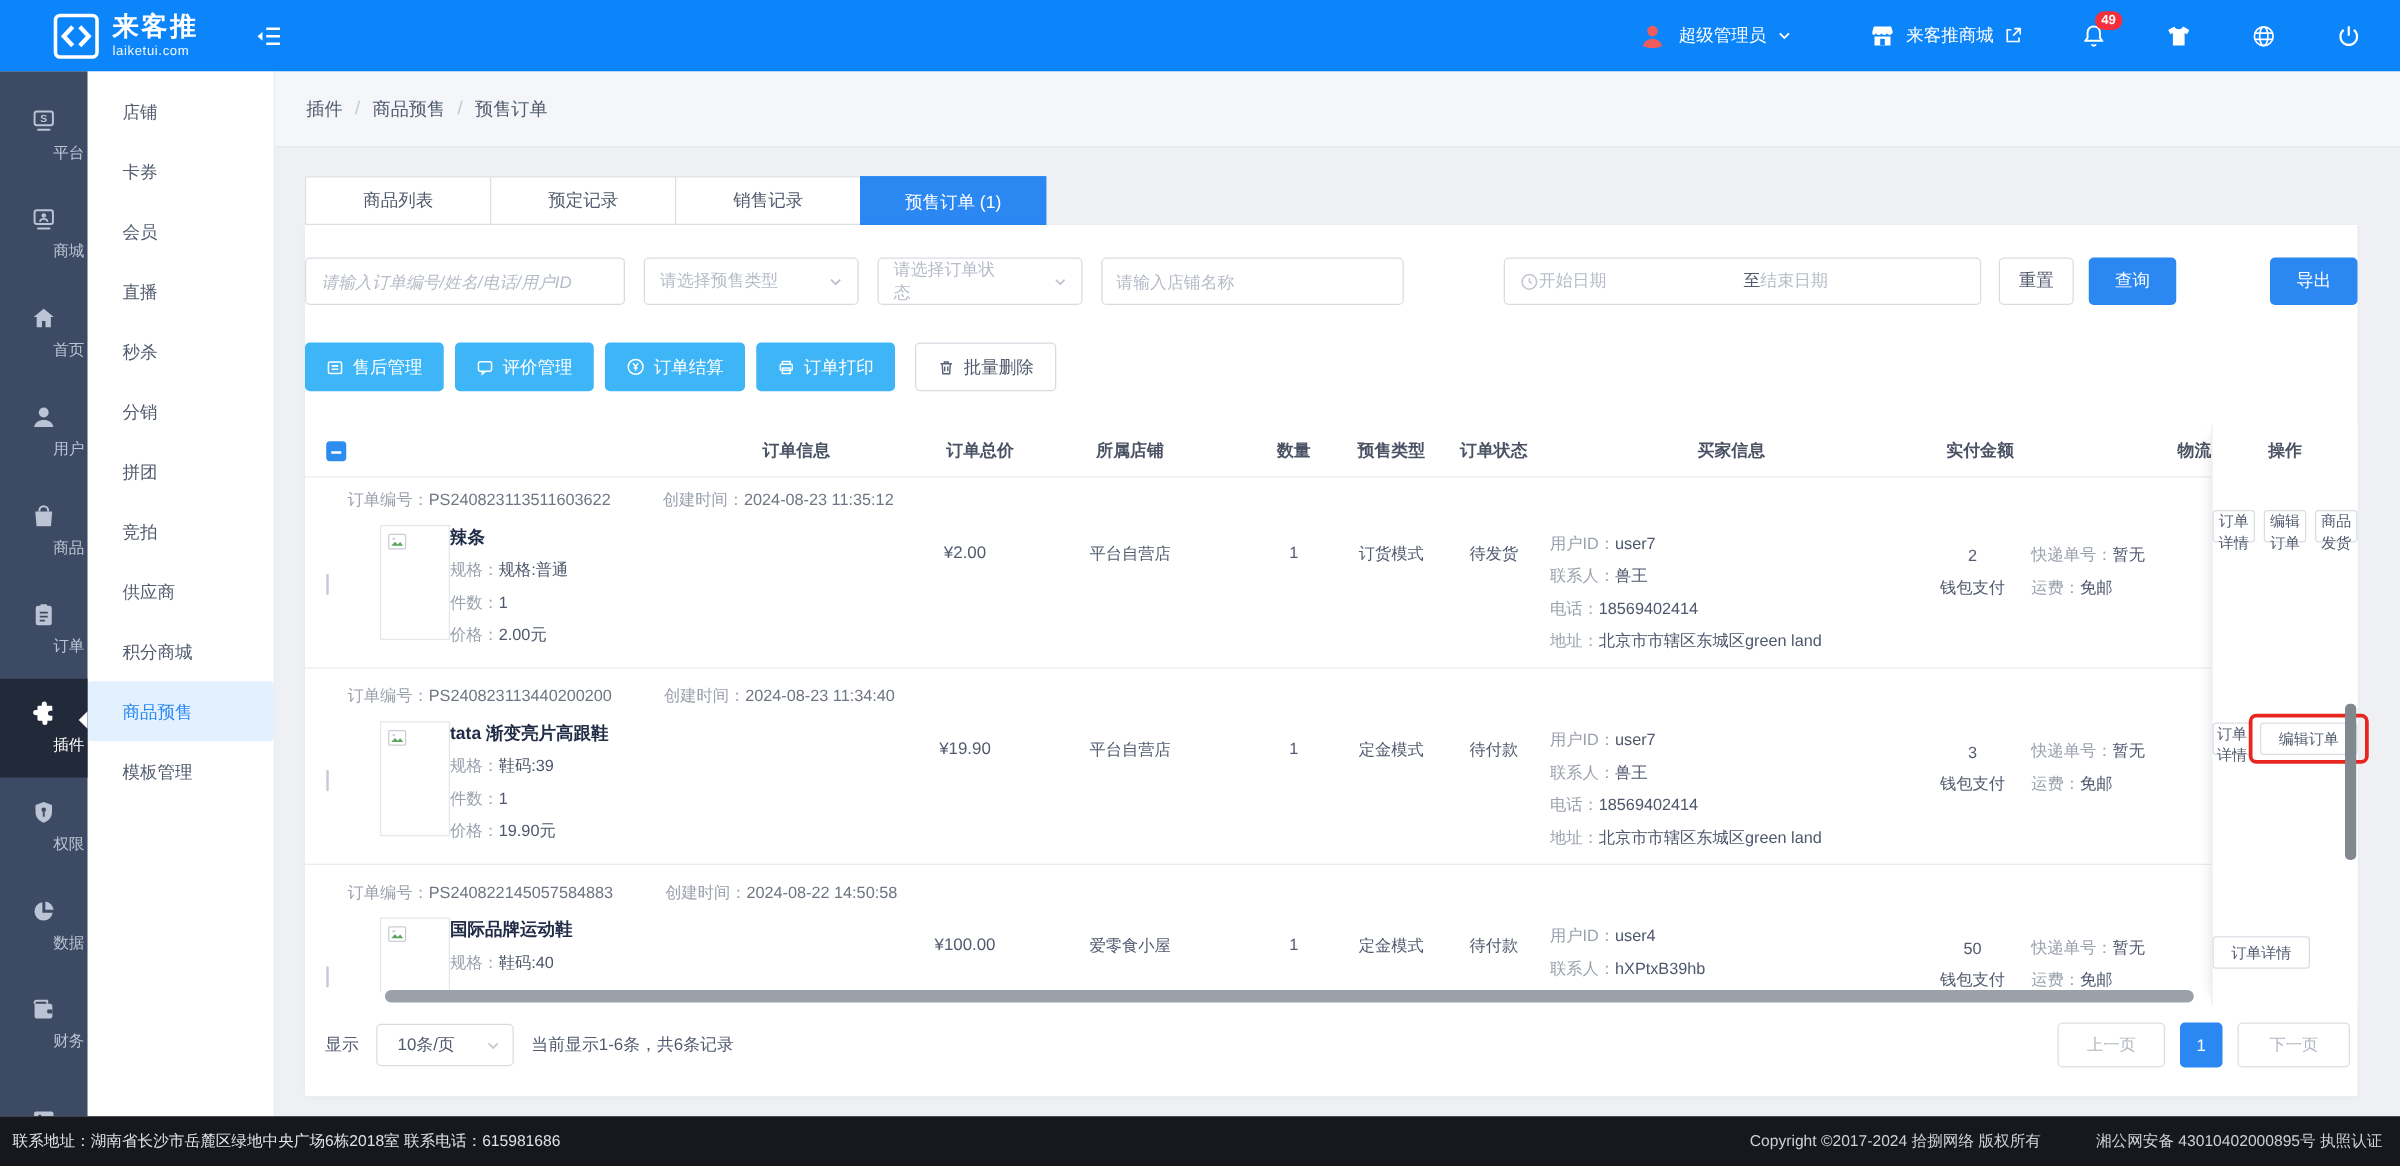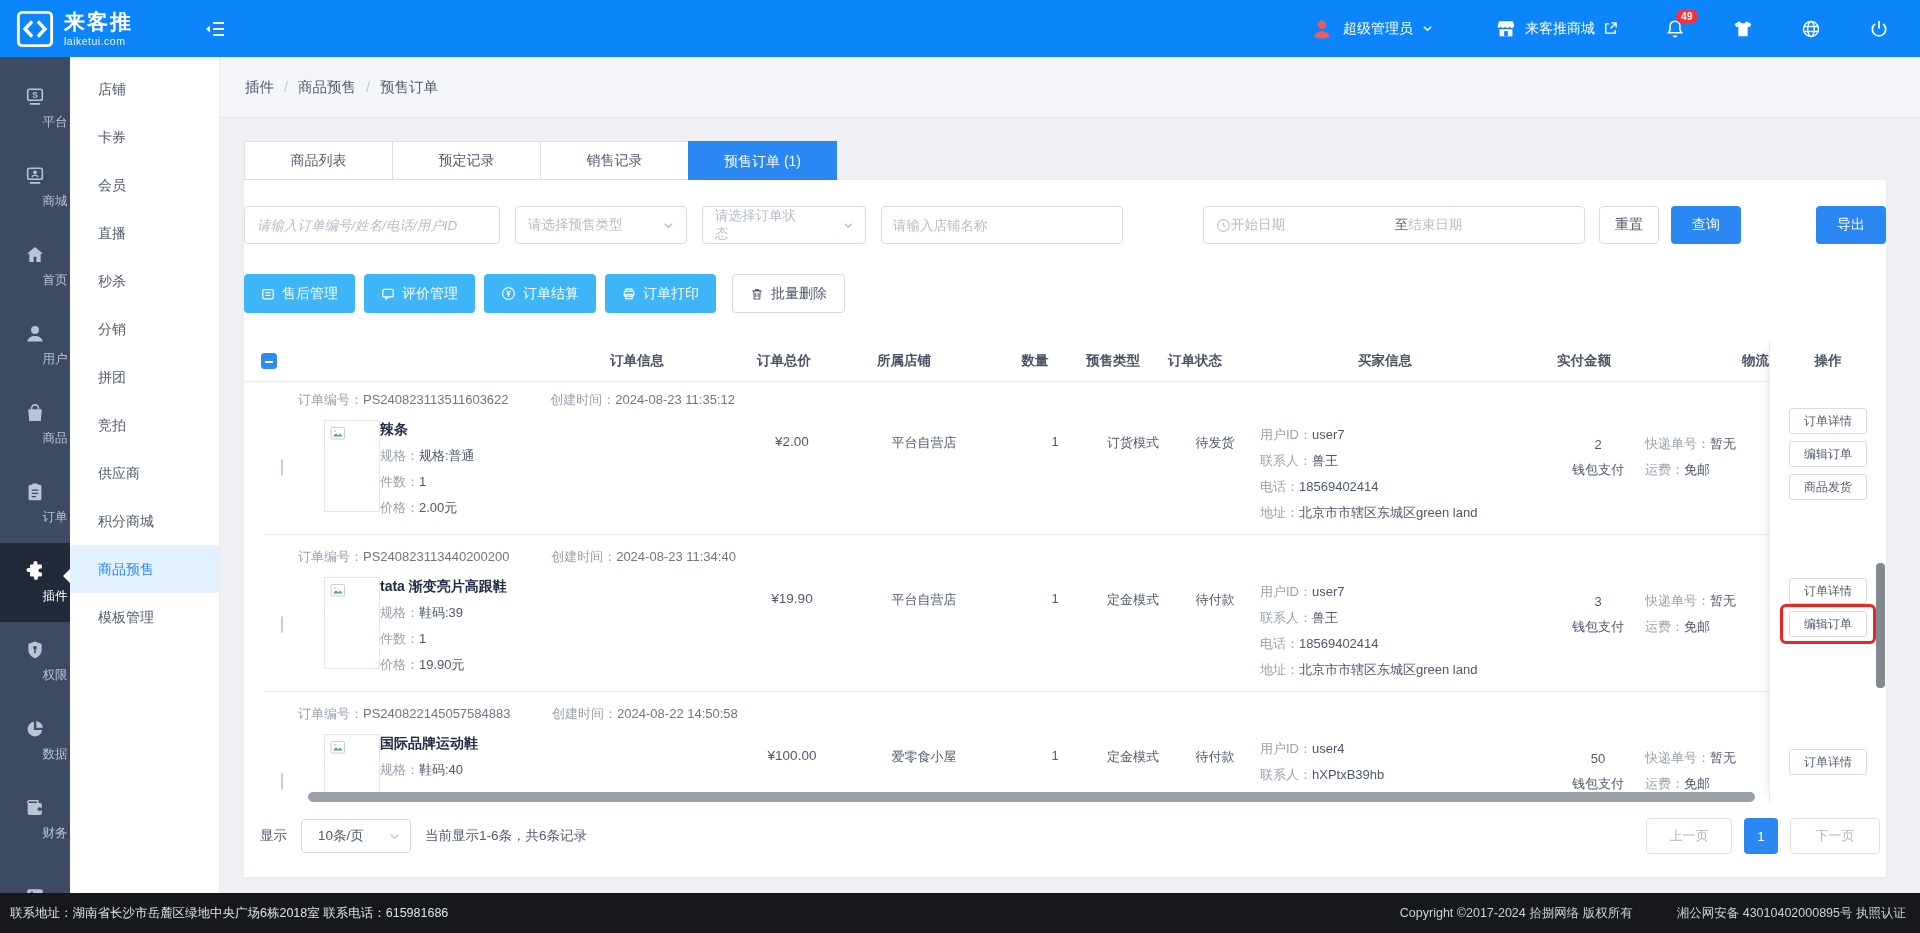--- a/index.html
+++ b/index.html
@@ -1,21 +1,21 @@
 <!DOCTYPE html>
 <html><head>
 <meta charset="utf-8">
 <style>
   * { margin:0; padding:0; box-sizing:border-box; }
   html,body { width:1920px; height:933px; overflow:hidden; font-family:"Liberation Sans","DejaVu Sans",sans-serif; background:#eef0f4; }
   body { position:relative; }
 
   
   .topbar { position:absolute; top:0; left:0; width:1920px; height:57px; background:#0d85fa; display:flex; align-items:center; z-index:30; }
-  .logo { display:flex; align-items:center; gap:10px; padding-left:16px; width:185px; }
+  .logo { display:flex; align-items:center; gap:10px; padding-left:16px; width:185px;justify-content:center; }
   .logo-txt { color:#fff; line-height:1; }
   .logo-title { font-size:21px; font-weight:bold; letter-spacing:2px; }
   .logo-sub { font-size:10.5px; margin-top:4px; letter-spacing:.5px; opacity:.95; }
   .collapse { margin-left:18px; cursor:pointer; display:flex; align-items:center; }
   .tb-right { margin-left:auto; display:flex; align-items:center; color:#fff; font-size:14px; padding-right:30px; }
   .tb-user { display:flex; align-items:center; gap:9px; cursor:pointer; }
   .tb-shop { display:flex; align-items:center; gap:8px; margin-left:62px; cursor:pointer; }
   .tb-ic { margin-left:46px; position:relative; cursor:pointer; display:flex; align-items:center; }
   .badge { position:absolute; top:-9px; left:12px; background:#f3303c; color:#fff; font-size:10.5px; line-height:15px; padding:0 5px; border-radius:8px; font-weight:bold; }
 
@@ -61,21 +61,21 @@
 
   
   .bulk { display:flex; align-items:center; margin-top:30px; gap:9px; }
   .bbtn { height:39px; border:none; border-radius:4px; background:#3db5f7; color:#fff; font-size:14px; padding:0 17px; display:flex; align-items:center; gap:7px; cursor:pointer; }
   .bbtn.plain { background:#fff; border:1px solid #d8dce2; color:#515a6e; margin-left:7px; }
 
   
   .table-area { position:relative; margin-top:27px; height:464px; }
   .thead { position:relative; height:42px; border-bottom:1px solid #e9ebef; }
   .h { position:absolute; top:0; height:42px; line-height:42px; font-weight:bold; color:#4a5264; font-size:13.5px; text-align:center; white-space:nowrap; }
-  .tbody { height:412px; overflow:hidden; position:relative;padding-left:20px; }
+  .tbody { height:412px; overflow:hidden; position:relative; }
   .og + .og { border-top:1px solid #e9ebef; }
   .og:first-child { margin-top:-4px; }
   .ol { height:40px; padding:13px 0 0 34px; font-size:13px; color:#8b919d; white-space:nowrap; }
   .ol .olv { color:#6f7683; }
   .ol .gap { display:inline-block; width:38px; }
   .or { position:relative; height:116px; }
   .cell { position:absolute; font-size:13px; color:#515a6e; }
   .ckbox { width:16px; height:16px; border:1px solid #c7ccd4; border-radius:3px; background:#fff; cursor:pointer; }
   .ckbox.ind { background:#2d8cf0; border-color:#2d8cf0; position:relative; }
   .ckbox.ind::after { content:""; position:absolute; left:3px; top:6.5px; width:8px; height:2px; background:#fff; }
@@ -89,21 +89,21 @@
   .c-total { left:448px; width:160px; top:16px; text-align:center; font-size:13.5px; }
   .c-shop { left:580px; width:160px; top:16px; text-align:center; }
   .c-qty { left:751px; width:80px; top:16px; text-align:center; }
   .c-type { left:829px; width:80px; top:16px; text-align:center; }
   .c-status { left:911px; width:80px; top:16px; text-align:center; }
   .c-buyer { left:996px; top:4px; line-height:26px; white-space:nowrap; }
   .c-paid { left:1269px; width:130px; top:14px; text-align:center; line-height:25px; }
   .c-logi { left:1381px; top:13px; line-height:26px; white-space:nowrap; }
   .actions-panel { position:absolute; top:0; left:1525px; width:117px; height:100%; background:#fff; border-left:1px solid #e9ebef; box-shadow:-9px 0 9px -9px rgba(0,0,0,.12); z-index:5; }
   .ap-head { height:42px; line-height:42px; text-align:center; font-weight:bold; color:#4a5264; font-size:13.5px; }
-  .stack { position:absolute; left:0; width:100%; display:flex; flex-direction:column; align-items:center; gap:7px; }
+  .stack { position:absolute; left:0; width:100%; display:flex; align-items:center; gap:7px; }
   .s1{top:68px;} .s2{top:238px;} .s3{top:409px;}
   .abtn { width:78px; height:26px; background:#fff; border:1px solid #d9dde3; border-radius:3px; font-size:12px; color:#515a6e; cursor:pointer; }
   .ann { border:3px solid #e8261f; border-radius:6px; padding:4px 6px; margin:-7px -9px; }
   .hthumb { position:absolute; left:64px; top:452px; width:1447px; height:10px; border-radius:5px; background:#9ba1a9; z-index:6; cursor:pointer; }
 
   
   .pager { display:flex; align-items:center; margin-top:14px; padding:0 0 0 16px; font-size:13.5px; color:#515a6e; }
   .psel { width:110px; height:34px; border:1px solid #d8dce2; border-radius:4px; display:flex; align-items:center; justify-content:space-between; padding:0 10px 0 16px; margin:0 14px; cursor:pointer; background:#fff; }
   .pbtn { height:36px; border:1px solid #dcdee2; border-radius:4px; background:#fff; color:#b0b7c1; font-size:13px; cursor:pointer; }
   .pprev { width:86px; margin-left:auto; }

